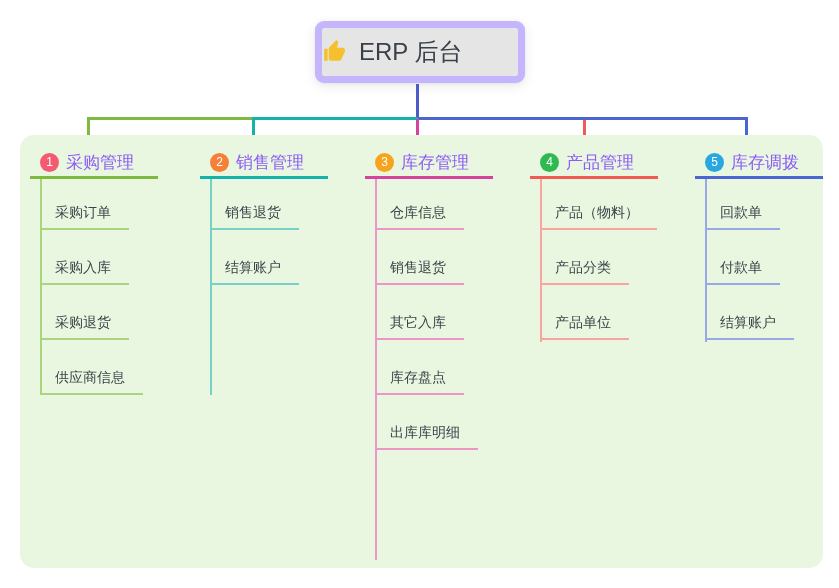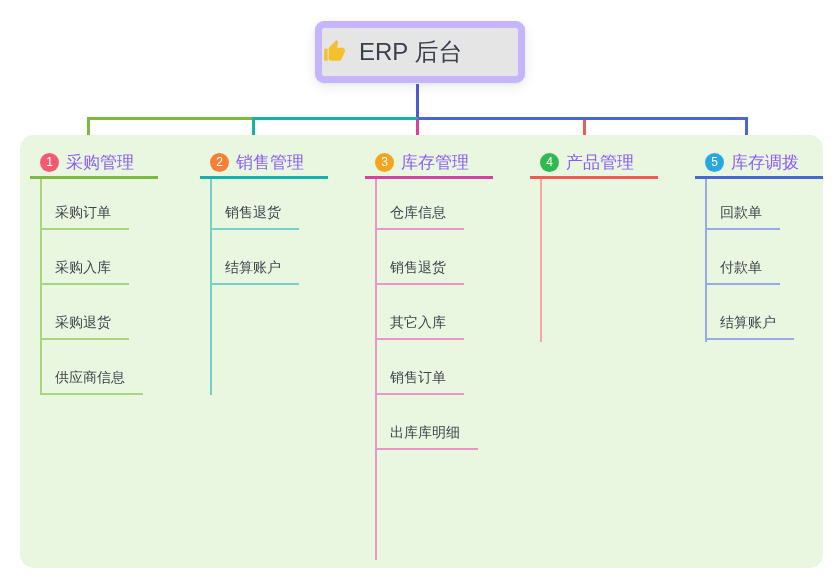--- a/index.html
+++ b/index.html
@@ -119,34 +119,45 @@
       <div class="child">
           <span>仓库信息</span>
         </div>
       <div class="child">
           <span>销售退货</span>
         </div>
       <div class="child">
           <span>其它入库</span>
         </div>
       <div class="child">
-          <span>销售订单</span>
+          <span>库存盘点</span>
         </div>
       <div class="child">
           <span>出库库明细</span>
         </div>
     </div>
   </div>
 
   <div class="branch" style="left: 530px; --c: #f25a56; --cl: #f8a59f; --badge: #2fb950;">
     <div class="head">
       <span class="badge">4</span>
       <span class="label">产品管理</span>
     </div>
     <div class="vline" style="height:163px"></div>
+    <div class="children">
+      <div class="child">
+          <span>产品（物料）</span>
+        </div>
+      <div class="child">
+          <span>产品分类</span>
+        </div>
+      <div class="child">
+          <span>产品单位</span>
+        </div>
+    </div>
   </div>
 
   <div class="branch" style="left: 695px; --c: #4a66d3; --cl: #98a9e8; --badge: #29a7e1;">
     <div class="head">
       <span class="badge">5</span>
       <span class="label">库存调拨</span>
     </div>
     <div class="vline" style="height:163px"></div>
     <div class="children">
       <div class="child">

